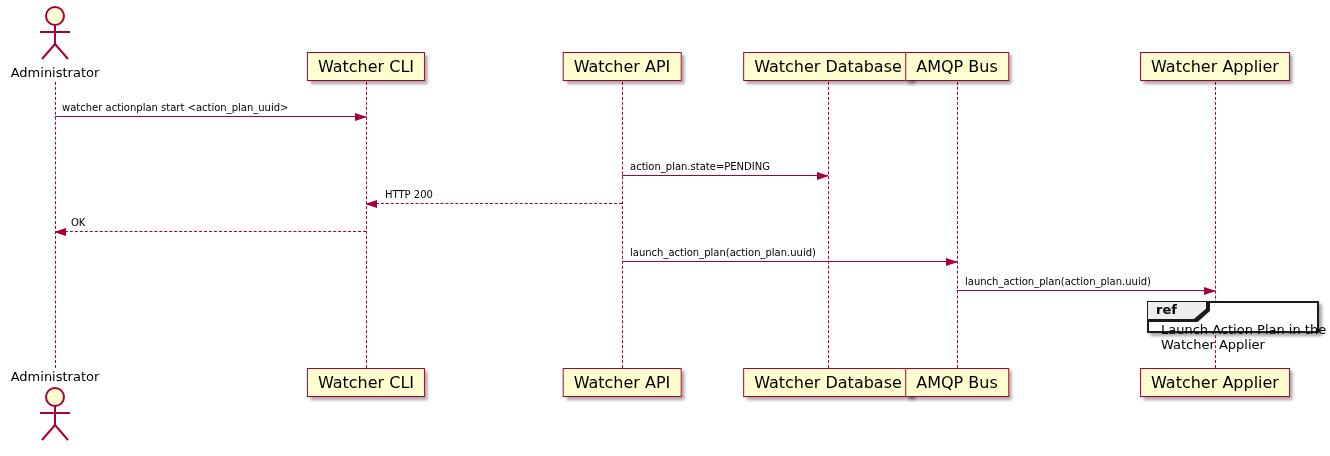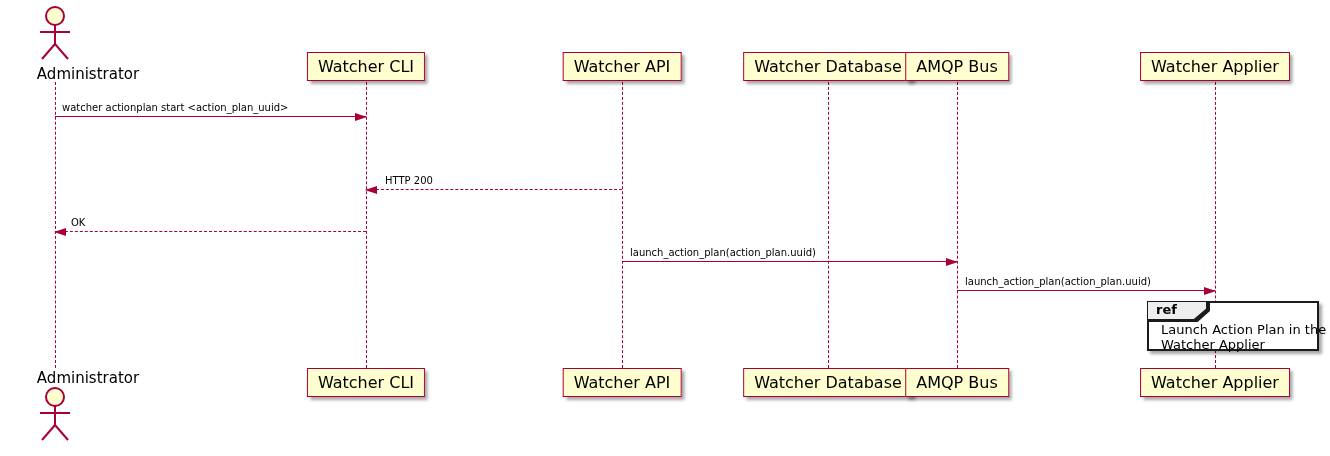--- a/index.html
+++ b/index.html
@@ -40,25 +40,24 @@
     color: var(--ink);
     white-space: nowrap;
     z-index: 4;
   }
   .row-top .pbox { top: 52px; }
   .row-bottom .pbox { top: 368px; }
   
   .actor-label {
     position: absolute;
     transform: translateX(-50%);
-    font-size: 15px;
+    font-size: 13px;
     color: var(--ink);
     white-space: nowrap;
     z-index: 4;
-    margin-left: 33px;
   }
   .actor-svg { position: absolute; z-index: 4; }
   
   .msg {
     position: absolute;
     height: 22px;
     border-bottom: 1px solid var(--crimson);
     z-index: 2;
   }
   .msg.dashed { border-bottom-style: dashed; }
@@ -79,21 +78,21 @@
   .ah-l {
     left: -1px; bottom: -5px;
     border-top: 4px solid transparent;
     border-bottom: 4px solid transparent;
     border-right: 12px solid var(--crimson);
   }
   
   .ref {
     position: absolute;
     left: 1147px; top: 301px;
-    width: 172px; height: 50px;
+    width: 172px; height: 32px;
     background: #ffffff;
     border: 2px solid var(--refborder);
     box-shadow: 3px 3px 3px rgba(0,0,0,0.35);
     z-index: 5;
   }
   .ref-head {
     position: absolute;
     top: -1px; left: -1px;
     width: 62px; height: 20px;
     background: var(--refborder);
@@ -150,22 +149,26 @@
     <div class="pbox" style="left:957px">AMQP Bus</div>
     <div class="pbox" style="left:1215px">Watcher Applier</div>
   </div>
 
   <div class="msg" style="left:55px;top:95px;width:311px">
     <span class="mlabel" style="left:7px">watcher actionplan start &lt;action_plan_uuid&gt;</span>
     <span class="ah ah-r"></span>
   </div>
 
 
-
-  <div class="msg dashed" style="left:366px;top:168px;width:256px">
+  <div class="msg" style="left:622px;top:154px;width:206px">
+    <span class="mlabel" style="left:8px">action_plan.state=PENDING</span>
+    <span class="ah ah-r"></span>
+  </div>
+
+  <div class="msg dashed" style="left:366px;top:182px;width:256px">
     <span class="mlabel" style="left:19px">HTTP 200</span>
     <span class="ah ah-l"></span>
   </div>
 
   <div class="msg dashed" style="left:55px;top:210px;width:311px">
     <span class="mlabel" style="left:16px">OK</span>
     <span class="ah ah-l"></span>
   </div>
 
   <div class="msg" style="left:622px;top:240px;width:335px">

